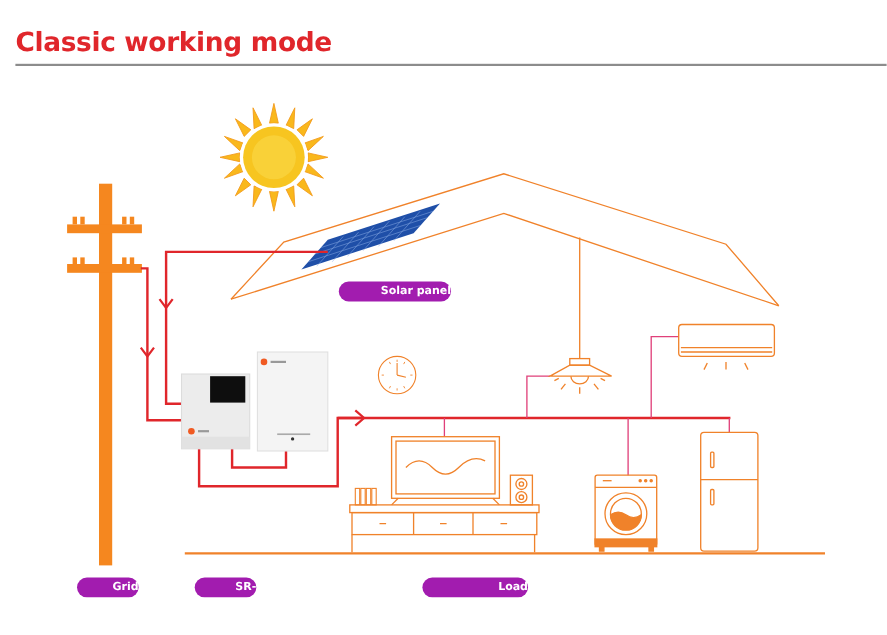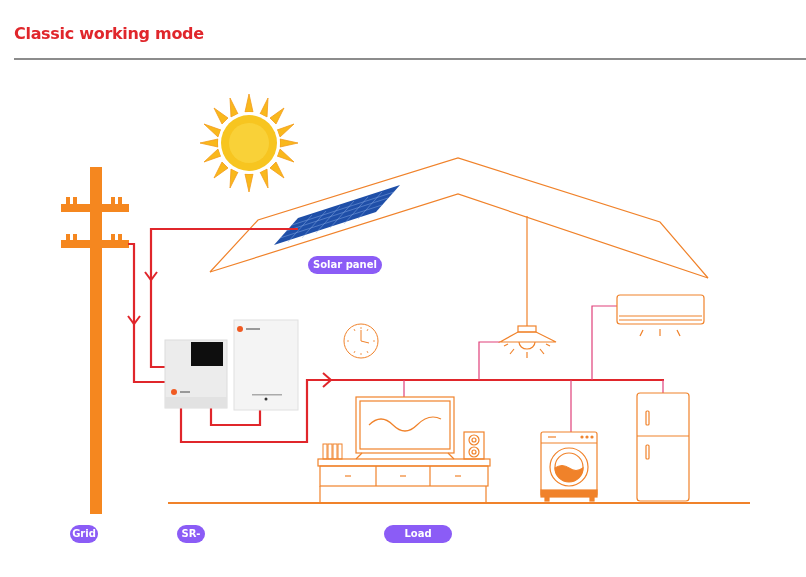--- a/index.html
+++ b/index.html
@@ -1,20 +1,20 @@
 <!DOCTYPE html>
 <html><head>
 <meta charset="utf-8">
 <style>
   html, body { margin: 0; padding: 0; background: #ffffff; }
   body { width: 806px; height: 577px; position: relative; overflow: hidden; font-family: "DejaVu Sans", sans-serif; }
-  .title { position: absolute; left: 14px; top: 24px; font-size: 16px; font-weight: bold; color: #e0262b; letter-spacing: -0.3px; font-family: "DejaVu Sans", sans-serif; }
+  .title { position: absolute; left: 14px; top: 24px; font-size: 24px; font-weight: bold; color: #e0262b; letter-spacing: -0.3px; font-family: "DejaVu Sans", sans-serif; }
   .rule { position: absolute; left: 14px; top: 58px; width: 792px; height: 2px; background: #8c8c8c; }
   svg.scene { position: absolute; left: 0; top: 0; }
-  .pill { position: absolute; height: 18px; border-radius: 9px; background: #8b5cf6; color: #fff; font-size: 10px; font-weight: bold; line-height: 18px; text-align: center; font-family: "DejaVu Sans", sans-serif; }
+  .pill { position: absolute; height: 18px; border-radius: 9px; background: #a21caf; color: #fff; font-size: 10px; font-weight: bold; line-height: 18px; text-align: right; font-family: "DejaVu Sans", sans-serif; padding-left: 28px; }
 </style>
 </head>
 <body>
 
 <div class="title">Classic working mode</div>
 <div class="rule"></div>
 
 <svg class="scene" width="806" height="577" viewBox="0 0 806 577">
 
   <g>

